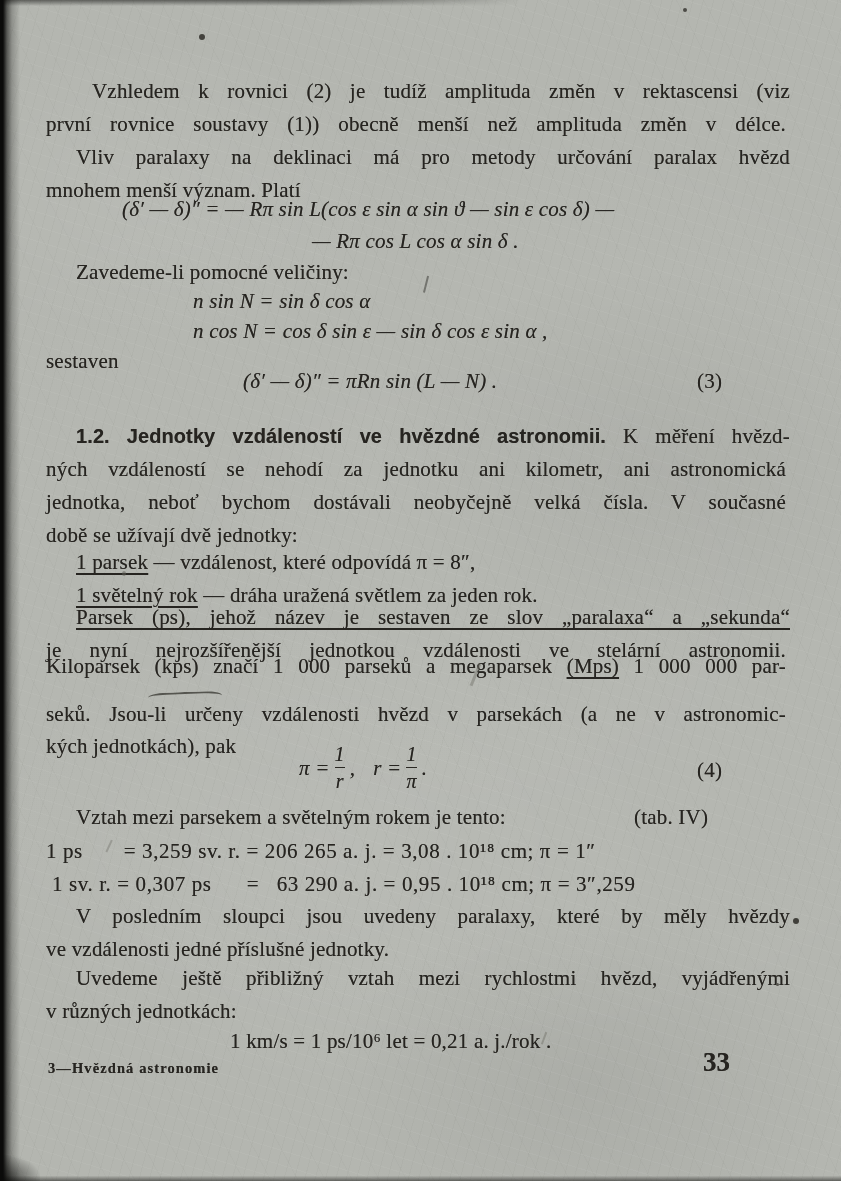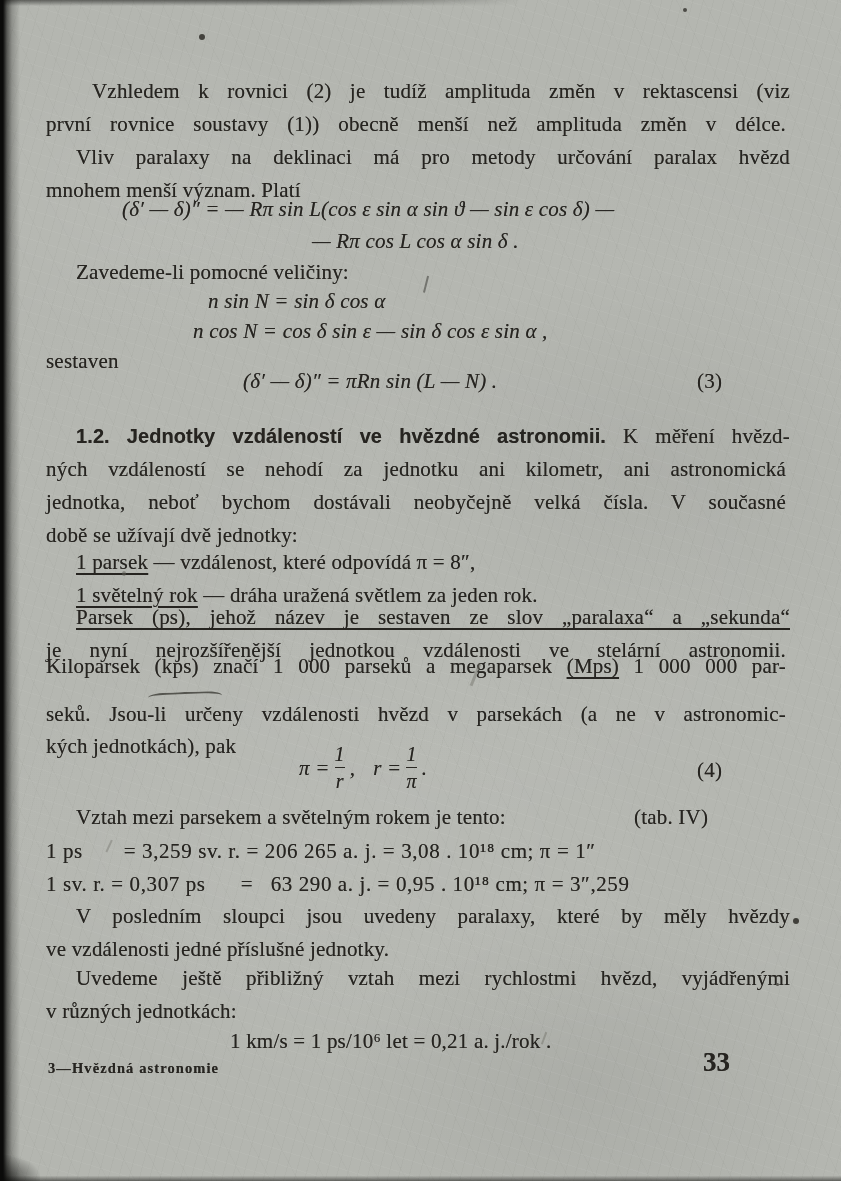--- a/index.html
+++ b/index.html
@@ -90,21 +90,21 @@
   <div class="line j" style="top:111px;left:46px;width:740px;">první rovnice soustavy (1)) obecně menší než amplituda změn v délce.</div>
 
   <div class="line j" style="top:144px;left:76px;width:714px;">Vliv paralaxy na deklinaci má pro metody určování paralax hvězd</div>
   <div class="line" style="top:177px;left:46px;">mnohem menší význam. Platí</div>
 
   <div class="line formula" style="top:196px;left:122px;">(δ′ — δ)″ = — Rπ sin L(cos ε sin α sin ϑ — sin ε cos δ) —</div>
   <div class="line formula" style="top:228px;left:312px;">— Rπ cos L cos α sin δ .</div>
 
   <div class="line" style="top:259px;left:76px;">Zavedeme-li pomocné veličiny:</div>
 
-  <div class="line formula" style="top:288px;left:193px;margin-left:15px;">n sin N = sin δ cos α</div>
+  <div class="line formula" style="top:288px;left:193px;">n sin N = sin δ cos α</div>
   <div class="line formula" style="top:318px;left:193px;">n cos N = cos δ sin ε — sin δ cos ε sin α ,</div>
 
   <div class="line" style="top:348px;left:46px;">sestaven</div>
 
   <div class="line formula" style="top:368px;left:243px;">(δ′ — δ)″ = πRn sin (L — N) .</div>
   <div class="line" style="top:368px;left:697px;">(3)</div>
 
   <div class="line j" style="top:423px;left:76px;width:714px;">
     <span class="heading-sans">1.2.</span>
     <span class="heading-sans">Jednotky vzdáleností ve hvězdné astronomii.</span>
@@ -144,21 +144,21 @@
         <span class="fden">π</span>
       </span>
       <span>.</span>
   </div>
   <div class="line" style="top:757px;left:697px;">(4)</div>
 
   <div class="line" style="top:804px;left:76px;">Vztah mezi parsekem a světelným rokem je tento:</div>
   <div class="line" style="top:804px;left:634px;">(tab. IV)</div>
 
   <div class="line pre" style="top:838px;left:46px;letter-spacing:0.6px;">1 ps       = 3,259 sv. r. = 206 265 a. j. = 3,08 . 10¹⁸ cm; π = 1″</div>
-  <div class="line pre" style="top:871px;left:46px;letter-spacing:0.6px;">1 sv. r. = 0,307 ps      =   63 290 a. j. = 0,95 . 10¹⁸ cm; π = 3″,259</div>
+  <div class="line pre" style="top:871px;left:52px;letter-spacing:0.6px;">1 sv. r. = 0,307 ps      =   63 290 a. j. = 0,95 . 10¹⁸ cm; π = 3″,259</div>
 
   <div class="line j" style="top:903px;left:76px;width:714px;">V posledním sloupci jsou uvedeny paralaxy, které by měly hvězdy</div>
   <div class="line" style="top:936px;left:46px;">ve vzdálenosti jedné příslušné jednotky.</div>
 
   <div class="line j" style="top:965px;left:76px;width:714px;">Uvedeme ještě přibližný vztah mezi rychlostmi hvězd, vyjádřenými</div>
   <div class="line" style="top:998px;left:46px;">v různých jednotkách:</div>
 
   <div class="line" style="top:1028px;left:230px;">1 km/s = 1 ps/10⁶ let = 0,21 a. j./rok .</div>
 
   <div class="footer-left" style="top:1060px;left:48px;">3—Hvězdná astronomie</div>

